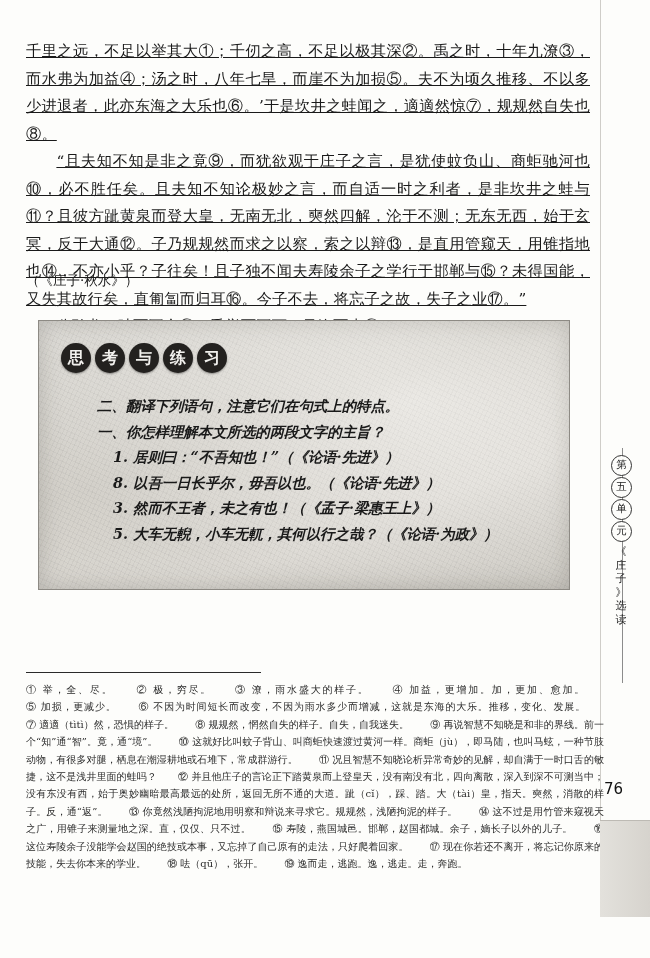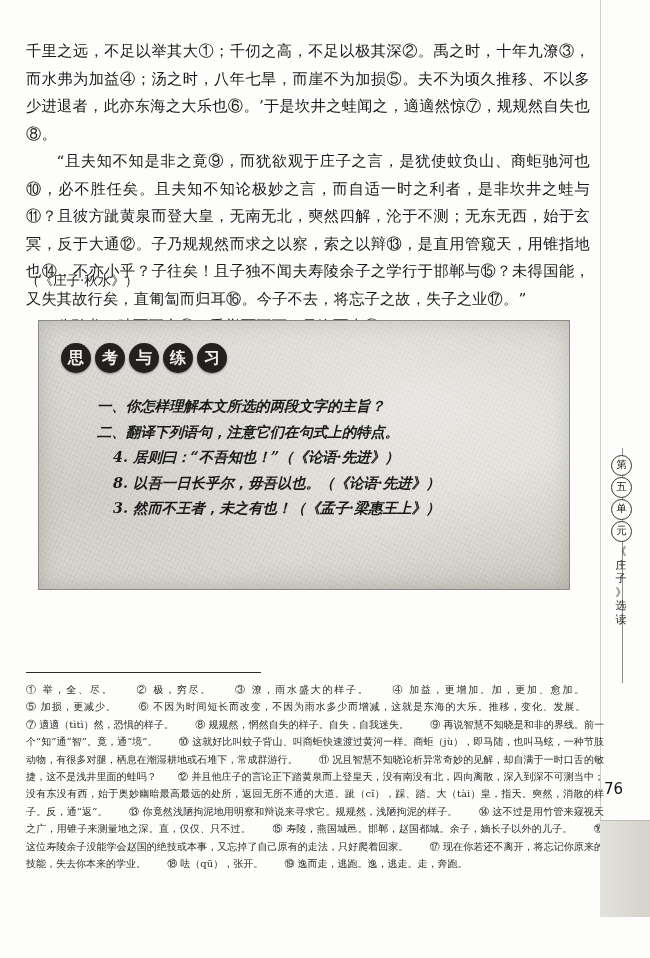--- a/index.html
+++ b/index.html
@@ -16,21 +16,21 @@
   
   .body-text{
     position:absolute;
     left:26px; top:38px; width:578px;
     font-size:15.2px;
     line-height:27.5px;
     letter-spacing:0.2px;
     text-align:justify;
     color:#1a1a1a;
   }
-  .para{margin:0 14px 0 0;}
+  .para{margin:0 14px 0 0;text-decoration:underline;}
   .para.indent{text-indent:2em;}
   .attrib{
     position:absolute;
     left:26px;top:272px;width:578px;
     text-align:left;
     font-size:13.5px;
     color:#1a1a1a;
     padding-right:18px;
     box-sizing:border-box;
   }
@@ -160,25 +160,26 @@
 
   <div class="exercise-box">
     <div class="ex-title">
       <span class="chip">思</span>
       <span class="chip">考</span>
       <span class="chip">与</span>
       <span class="chip">练</span>
       <span class="chip">习</span>
     </div>
     <div class="ex-list">
+      <div class="ex-item">二、翻译下列语句，注意它们在句式上的特点。</div>
       <div class="ex-item">一、你怎样理解本文所选的两段文字的主旨？</div>
-      <div class="ex-item">二、翻译下列语句，注意它们在句式上的特点。</div>
-      <div class="ex-item num">4. 居则曰：“不吾知也！”（《论语·先进》）</div>
+      <div class="ex-item num">1. 居则曰：“不吾知也！”（《论语·先进》）</div>
       <div class="ex-item num">8. 以吾一日长乎尔，毋吾以也。（《论语·先进》）</div>
       <div class="ex-item num">3. 然而不王者，未之有也！（《孟子·梁惠王上》）</div>
+      <div class="ex-item num">5. 大车无輗，小车无軏，其何以行之哉？（《论语·为政》）</div>
     </div>
   </div>
 
   <div class="fn-rule"></div>
   <div class="footnotes">
     <span class="n">① 举，全、尽。</span><span class="fn-gap"></span>
     <span class="n">② 极，穷尽。</span><span class="fn-gap"></span>
     <span class="n">③ 潦，雨水盛大的样子。</span><span class="fn-gap"></span>
     <span class="n">④ 加益，更增加。加，更加、愈加。</span><span class="fn-gap"></span>
     <span class="n">⑤ 加损，更减少。</span><span class="fn-gap"></span>

